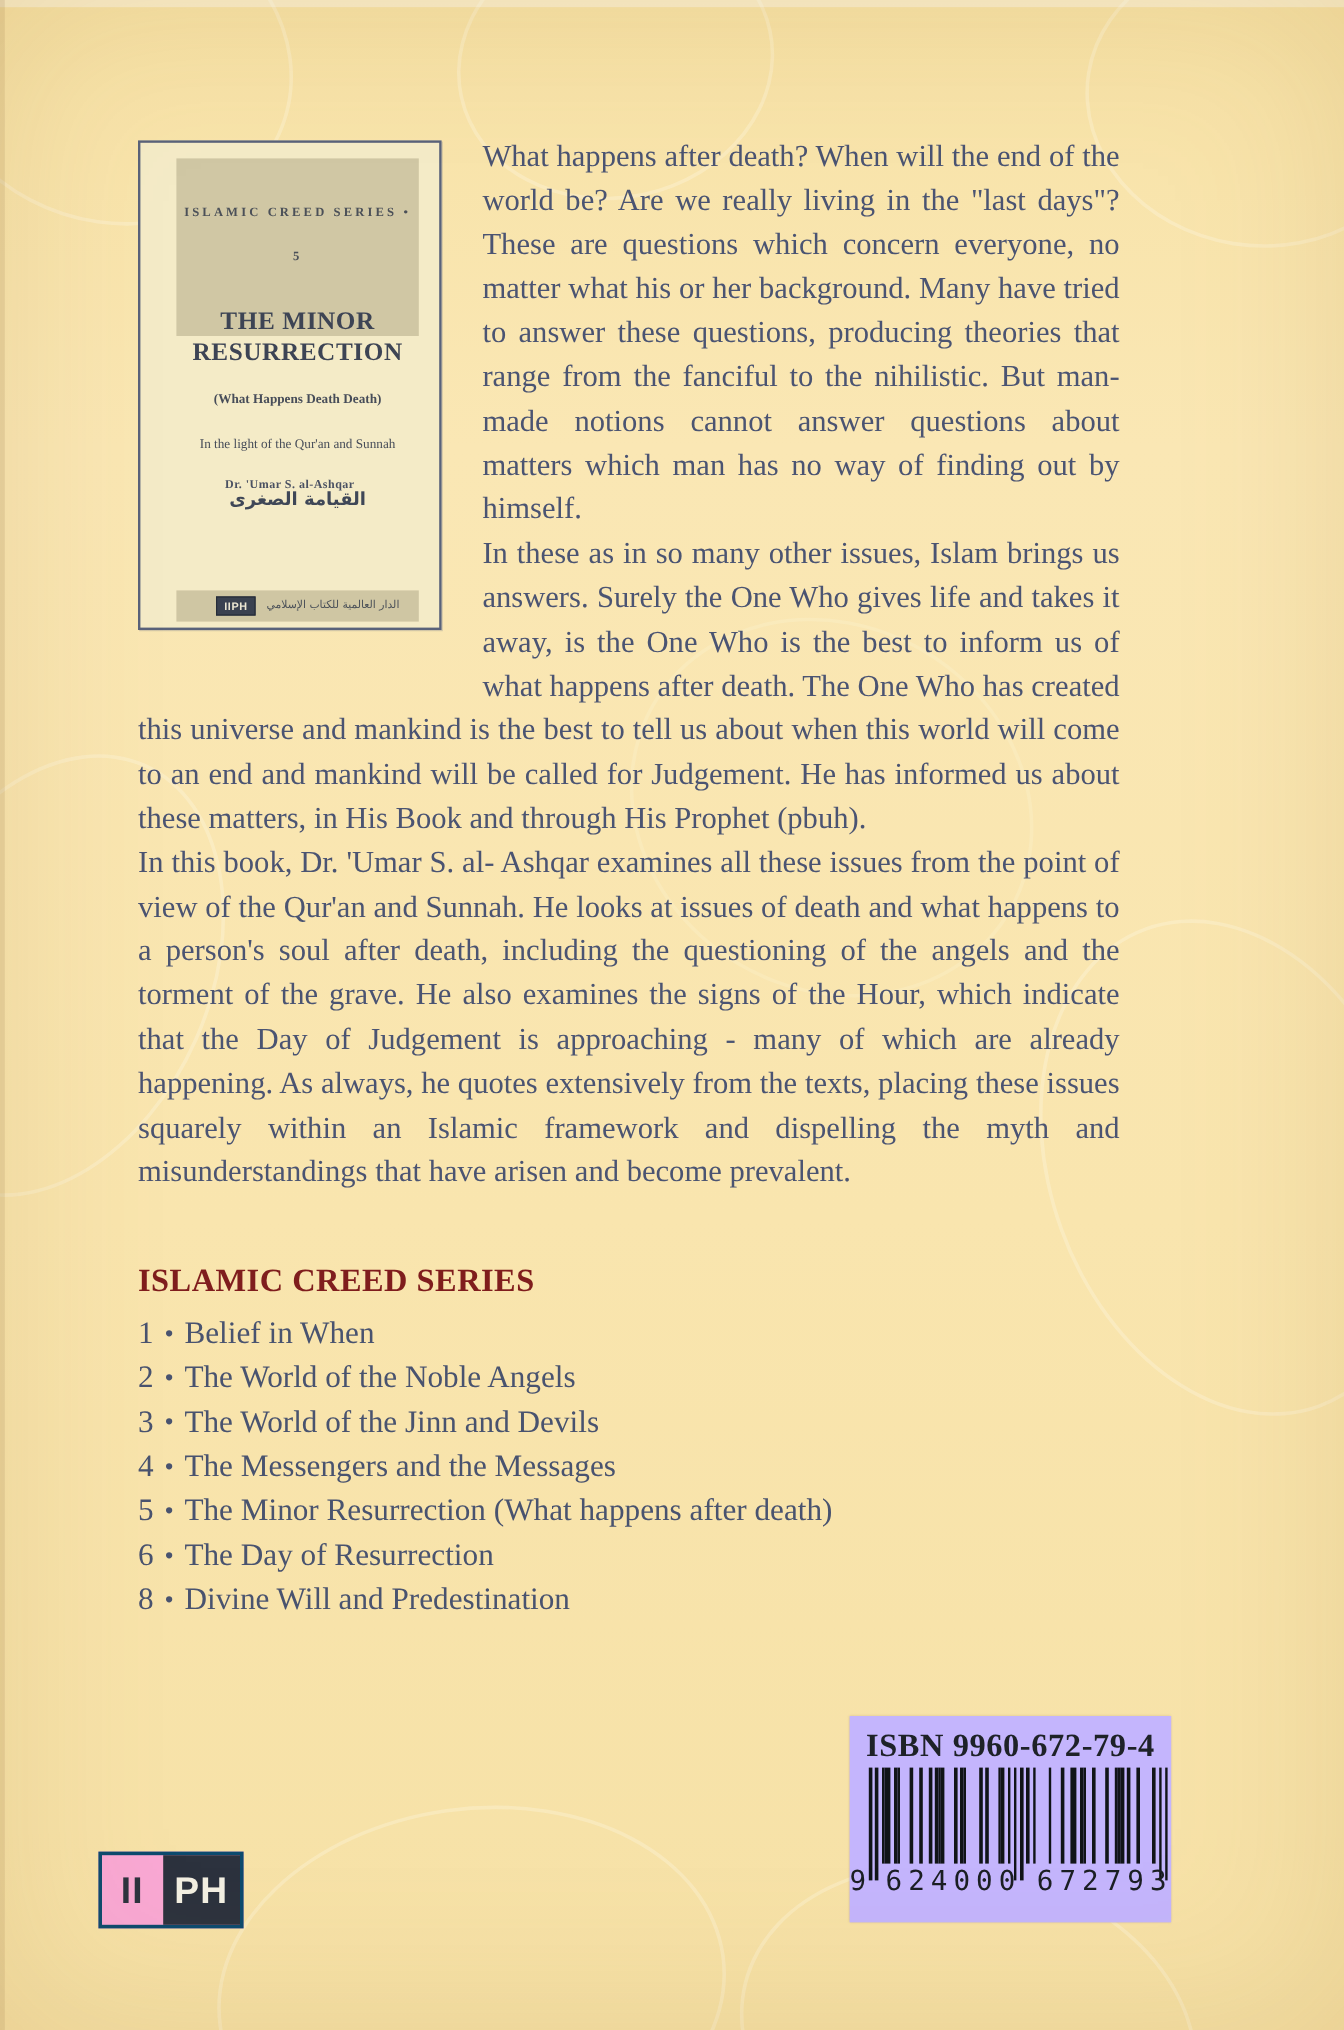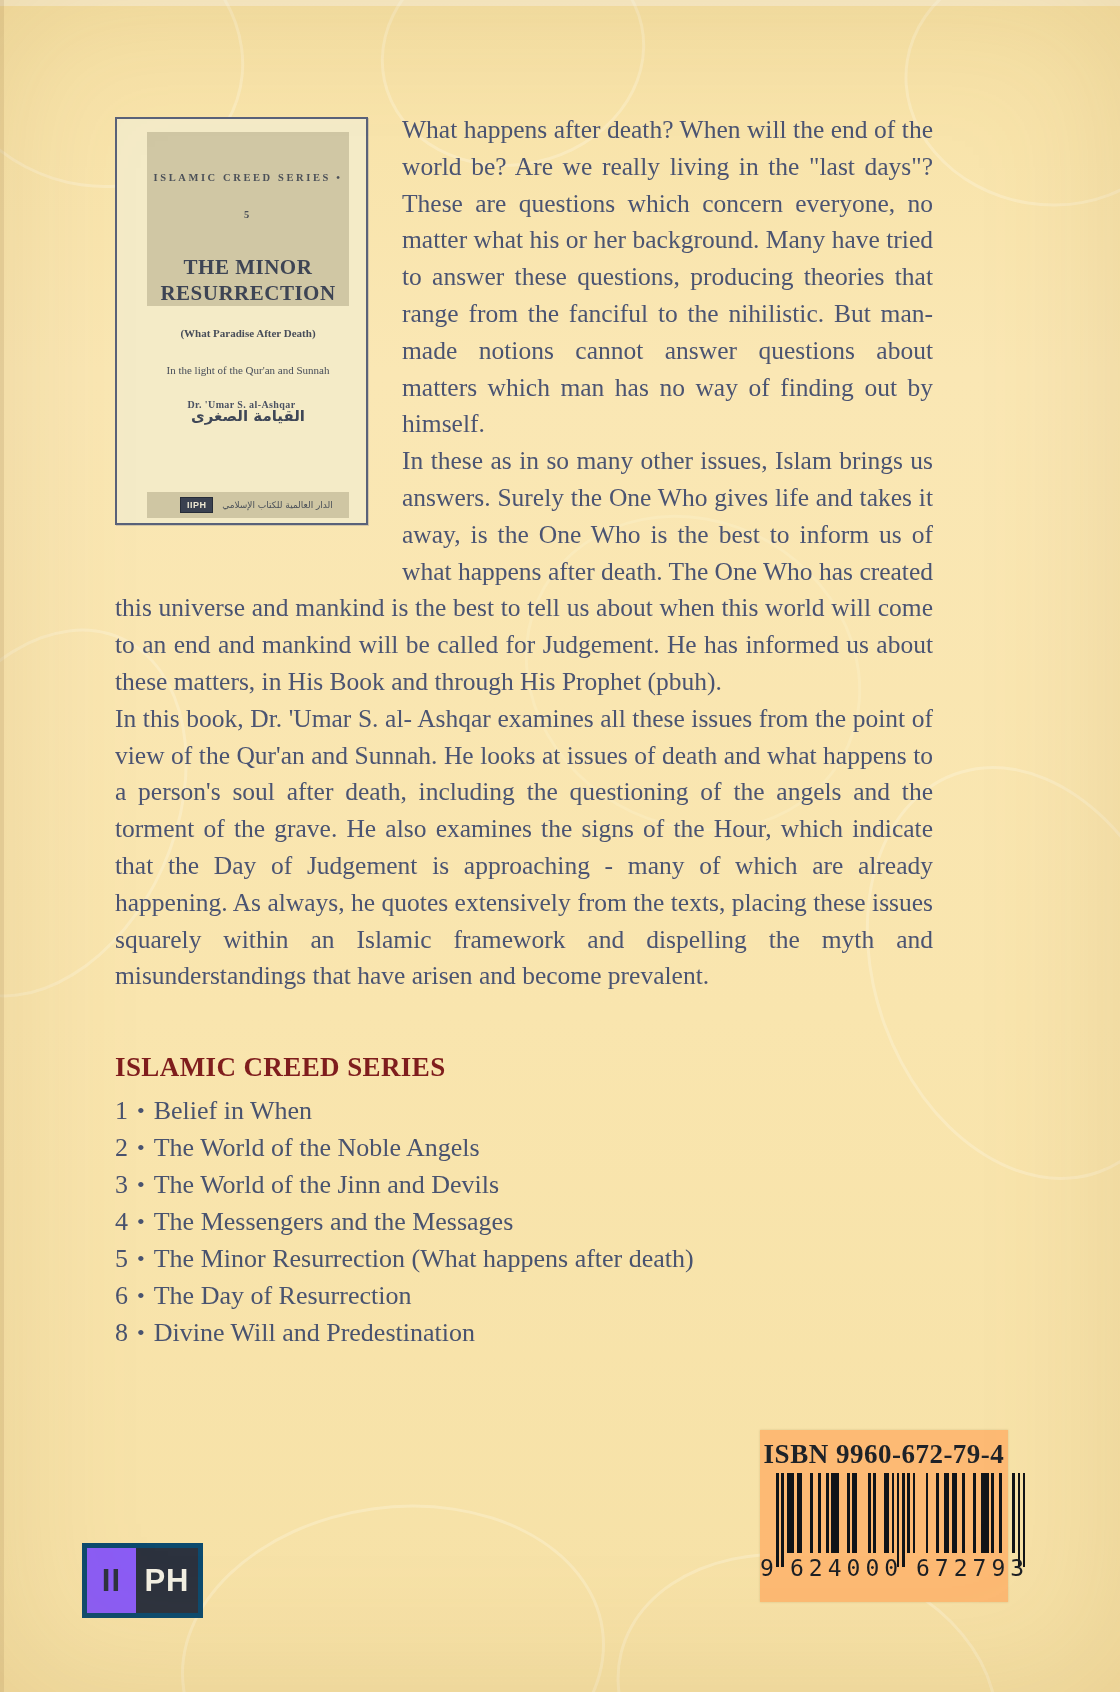--- a/index.html
+++ b/index.html
@@ -32,21 +32,21 @@
   .text-main p{margin:0;}
 
   
   .cover-thumb{
     float:left;width:253px;height:408px;margin:5px 34px 36px 0;
     background:#f4ebc7;border:2px solid #59627a;box-sizing:border-box;
     position:relative;box-shadow:1px 1px 0 rgba(90,100,130,.25);
     text-align:center;
   }
   .cover-panel{
-    position:absolute;left:30px;right:17px;top:13px;height:174px;
+    position:absolute;left:30px;right:17px;top:13px;height:148px;
     background:#d0c7a4;
   }
   .cover-series{margin-top:28px;font-size:10.5px;font-weight:bold;letter-spacing:2.6px;color:#4b5058;}
   .cover-title{margin-top:20px;font-size:21px;font-weight:bold;line-height:26px;letter-spacing:.5px;color:#3d4454;}
   .cover-sub1{margin-top:9px;font-size:11px;font-weight:bold;color:#474d59;}
   .cover-sub2{margin-top:1px;font-size:11px;color:#474d59;}
   .cover-arabic{margin-top:9px;font-size:15px;font-weight:bold;color:#3f4757;font-family:"DejaVu Sans",sans-serif;}
   .cover-author{position:absolute;left:0;right:0;top:268px;font-size:10px;font-weight:bold;color:#4a5162;letter-spacing:.4px;}
   .cover-pubstrip{
     position:absolute;left:30px;right:17px;top:373px;height:26px;background:#cfc6a3;
@@ -57,37 +57,37 @@
   .pub-arabic{font:9px "DejaVu Sans",sans-serif;color:#4a5058;}
 
   
   .series-heading{margin-top:54px !important;font-size:27px;font-weight:bold;letter-spacing:.4px;color:#7f1d1d;text-align:left;}
   .series-list{margin-top:6px;}
   .series-item{font-size:26px;line-height:37px;color:#49536f;text-align:left;}
   .series-item .num{display:inline-block;min-width:16px;}
   .series-item .bullet{display:inline-block;margin:0 9px 0 6px;font-size:22px;vertical-align:1px;}
 
   
-  .isbn-box{position:absolute;left:760px;top:1430px;width:248px;height:172px;background:#fdba74;
+  .isbn-box{position:absolute;left:708px;top:1430px;width:268px;height:172px;background:#c4b5fd;
     box-shadow:0 0 2px rgba(120,100,50,.25);}
   .isbn-label{margin-top:9px;text-align:center;font-size:27px;font-weight:bold;color:#1e2228;letter-spacing:.5px;}
   .barcode{position:relative;width:268px;height:118px;margin:3px auto 0;}
   .bars{position:absolute;left:16px;top:0;font-size:0;white-space:nowrap;}
   .bars span{display:inline-block;width:2.64px;height:80px;background:transparent;vertical-align:top;}
   .bars span.b{background:#111418;}
   .bars span.g{height:94px;}
   .bc-digits{position:absolute;top:76px;width:100%;height:30px;
     font-family:"DejaVu Sans Mono",monospace;font-size:23px;color:#1b1f24;}
   .bc-digits .d0{position:absolute;left:0px;top:6px;}
   .bc-digits .d1{position:absolute;left:30px;top:6px;letter-spacing:5px;}
   .bc-digits .d2{position:absolute;left:156px;top:6px;letter-spacing:5px;}
 
   
-  .iiph-logo{position:absolute;left:82px;top:1543px;width:121px;height:75px;
-    border:5px solid #0c4a6e;box-sizing:border-box;display:flex;background:#8b5cf6;}
+  .iiph-logo{position:absolute;left:82px;top:1543px;width:121px;height:64px;
+    border:3px solid #0c4a6e;box-sizing:border-box;display:flex;background:#f9a8d4;}
   .iiph-left{width:44%;display:flex;align-items:center;justify-content:center;
     font:bold 31px/1 "Liberation Sans",sans-serif;color:#2c323e;letter-spacing:1px;}
   .iiph-right{flex:1;background:#2c323e;display:flex;align-items:center;justify-content:center;
     font:bold 31px/1 "Liberation Sans",sans-serif;color:#f2efe2;letter-spacing:1px;}
 </style>
 </head>
 <body>
 
 <div class="wm l1"></div>
 <div class="wm l2"></div>
@@ -102,21 +102,21 @@
 
 <div class="text-main">
 
   <div class="cover-thumb">
     <div class="cover-panel">
       <div class="cover-series">ISLAMIC CREED SERIES • 5</div>
       <div class="cover-title">
         <div>THE MINOR</div>
         <div>RESURRECTION</div>
       </div>
-      <div class="cover-sub1">(What Paradise After Death)</div>
+      <div class="cover-sub1">(What Happens Death Death)</div>
       <div class="cover-sub2">In the light of the Qur'an and Sunnah</div>
       <div class="cover-arabic">القيامة الصغرى</div>
     </div>
     <div class="cover-author">Dr. 'Umar S. al-Ashqar</div>
     <div class="cover-pubstrip">
       <span class="mini-logo">IIPH</span>
       <span class="pub-arabic">الدار العالمية للكتاب الإسلامي</span>
     </div>
   </div>
 

